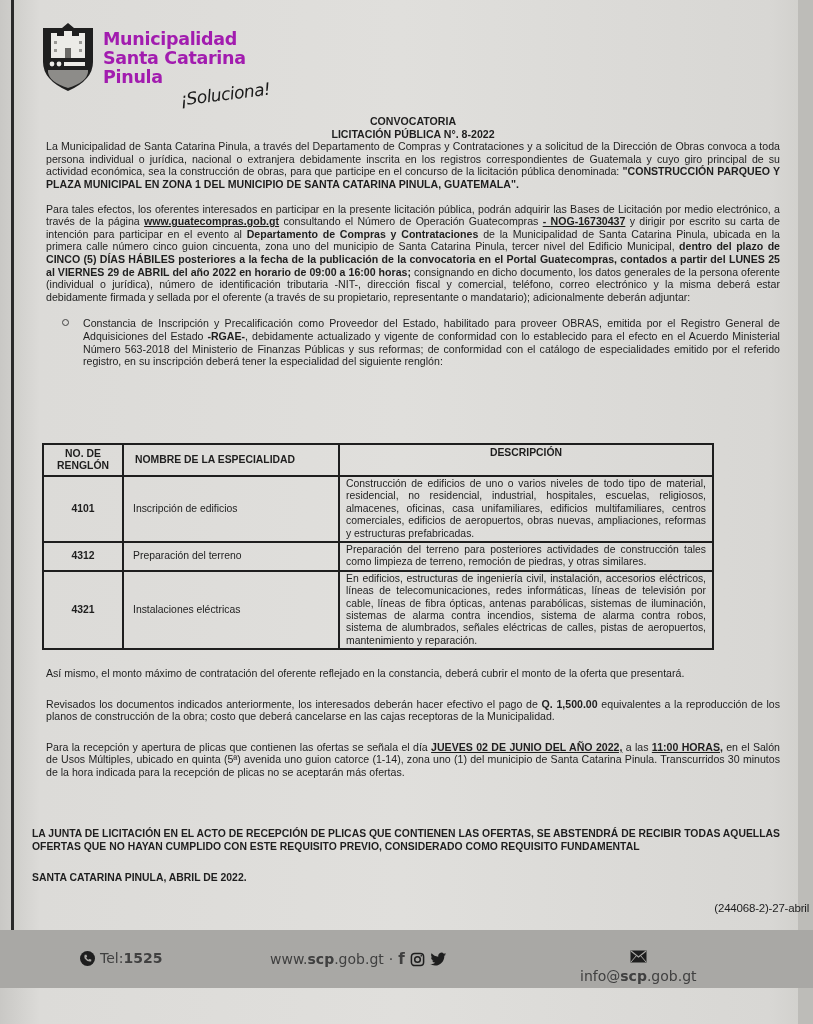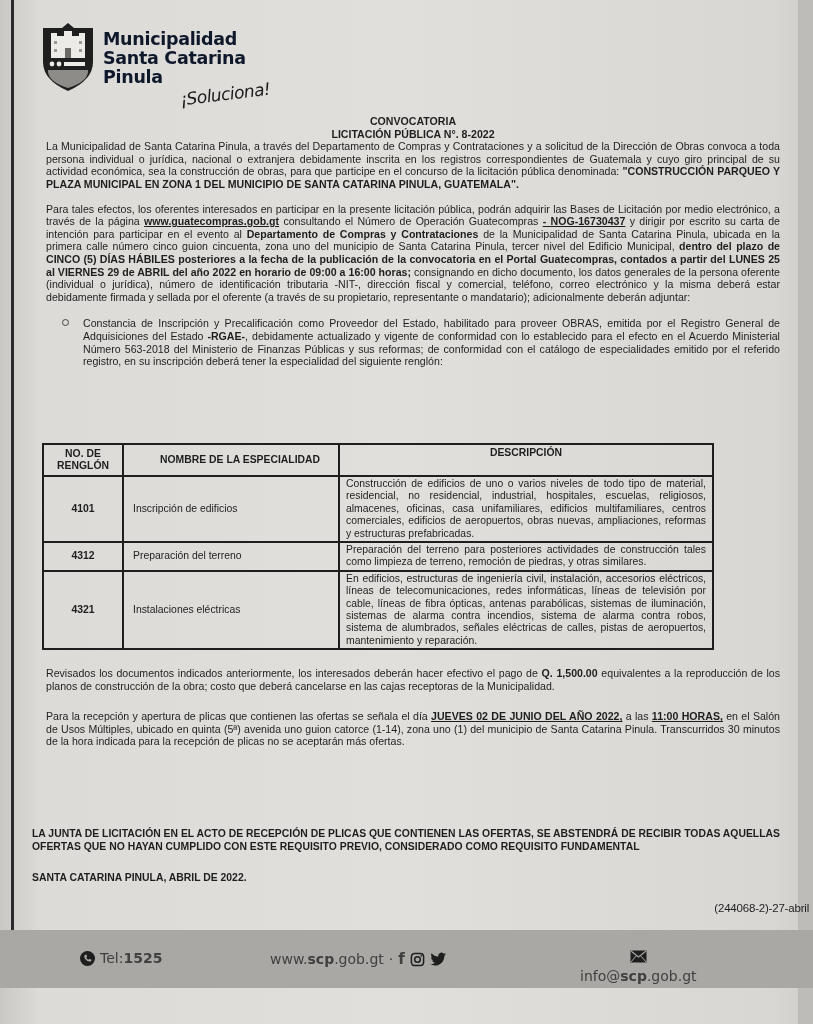--- a/index.html
+++ b/index.html
@@ -15,21 +15,21 @@
     }
     .left-rule { position: absolute; left: 11px; top: 0; width: 3px; height: 930px; background: #2a2a2a; }
     .right-edge { position: absolute; left: 798px; top: 0; width: 15px; height: 1024px; background: #bdbcb8; }
 
     
     .logo { position: absolute; left: 40px; top: 22px; width: 260px; height: 90px; }
     .shield { position: absolute; left: 0; top: 0; width: 56px; height: 70px; }
     .logo-title {
       position: absolute; left: 63px; top: 8px;
       font-family: "DejaVu Sans", sans-serif; font-weight: bold; font-size: 17.5px; line-height: 19px;
-      color: #0f172a; letter-spacing: -0.3px;
+      color: #a21caf; letter-spacing: -0.3px;
     }
     .logo-title div { white-space: nowrap; }
     .logo-slogan {
       position: absolute; left: 140px; top: 62px;
       font-family: "DejaVu Sans", sans-serif; font-style: italic; font-size: 17px; color: #1a1a1a;
       transform: rotate(-7deg); letter-spacing: -0.5px;
     }
 
     
     .doc { position: absolute; left: 46px; top: 115px; width: 734px; font-size: 10.6px; line-height: 12.6px; }
@@ -45,21 +45,21 @@
       border: 1px solid #444; border-radius: 50%;
     }
 
     
     table.spec {
       position: absolute; left: 42px; top: 443px; width: 672px;
       border-collapse: collapse; font-size: 10.4px; line-height: 12.4px;
     }
     table.spec th, table.spec td { border: 2px solid #1e1e1e; padding: 2px 5px; vertical-align: middle; }
     table.spec th { font-weight: bold; text-align: center; height: 26px; font-size: 10.4px; }
-    table.spec th.c2 { text-align: left; padding-left: 36px; }
+    table.spec th.c2 { text-align: left; padding-left: 11px; }
     table.spec th.c3 { vertical-align: top; }
     table.spec td.num { text-align: center; font-weight: bold; width: 68px; }
     table.spec td.name { width: 200px; padding-left: 9px; }
     table.spec td.desc { text-align: justify; padding: 1px 6px; border-radius: 20px; }
 
     .lower { position: absolute; left: 46px; top: 667px; width: 734px; font-size: 10.6px; line-height: 12.6px; }
     .lower .p + .p { margin-top: 18px; }
     .caps { font-weight: bold; font-size: 10.4px; line-height: 13px; }
     .closing { position: absolute; left: 32px; top: 827px; width: 760px; }
     .place-date { position: absolute; left: 32px; top: 872px; font-weight: bold; font-size: 10.4px; }
@@ -153,20 +153,21 @@
     </tr>
     <tr>
       <td class="num">4321</td>
       <td class="name">Instalaciones eléctricas</td>
       <td class="desc">En edificios, estructuras de ingeniería civil, instalación, accesorios eléctricos, líneas de telecomunicaciones, redes informáticas, líneas de televisión por cable, líneas de fibra ópticas, antenas parabólicas, sistemas de iluminación, sistemas de alarma contra incendios, sistema de alarma contra robos, sistema de alumbrados, señales eléctricas de calles, pistas de aeropuertos, mantenimiento y reparación.</td>
     </tr>
   </tbody>
 </table>
 
 <div class="lower">
+  <p class="p">Así mismo, el monto máximo de contratación del oferente reflejado en la constancia, deberá cubrir el monto de la oferta que presentará.</p>
   <p class="p">
     <span>Revisados los documentos indicados anteriormente, los interesados deberán hacer efectivo el pago de </span><b>Q. 1,500.00</b><span> equivalentes a la reproducción de los planos de construcción de la obra; costo que deberá cancelarse en las cajas receptoras de la Municipalidad.</span>
   </p>
   <p class="p">
     <span>Para la recepción y apertura de plicas que contienen las ofertas se señala el día </span><b class="u">JUEVES 02 DE JUNIO DEL AÑO 2022,</b><span> a las </span><b class="u">11:00 HORAS,</b><span> en el Salón de Usos Múltiples, ubicado en quinta (5ª) avenida uno guion catorce (1-14), zona uno (1) del municipio de Santa Catarina Pinula. Transcurridos 30 minutos de la hora indicada para la recepción de plicas no se aceptarán más ofertas.</span>
   </p>
 </div>
 
 <div class="closing caps">LA JUNTA DE LICITACIÓN EN EL ACTO DE RECEPCIÓN DE PLICAS QUE CONTIENEN LAS OFERTAS, SE ABSTENDRÁ DE RECIBIR TODAS AQUELLAS OFERTAS QUE NO HAYAN CUMPLIDO CON ESTE REQUISITO PREVIO, CONSIDERADO COMO REQUISITO FUNDAMENTAL</div>
 <div class="place-date">SANTA CATARINA PINULA, ABRIL DE 2022.</div>

